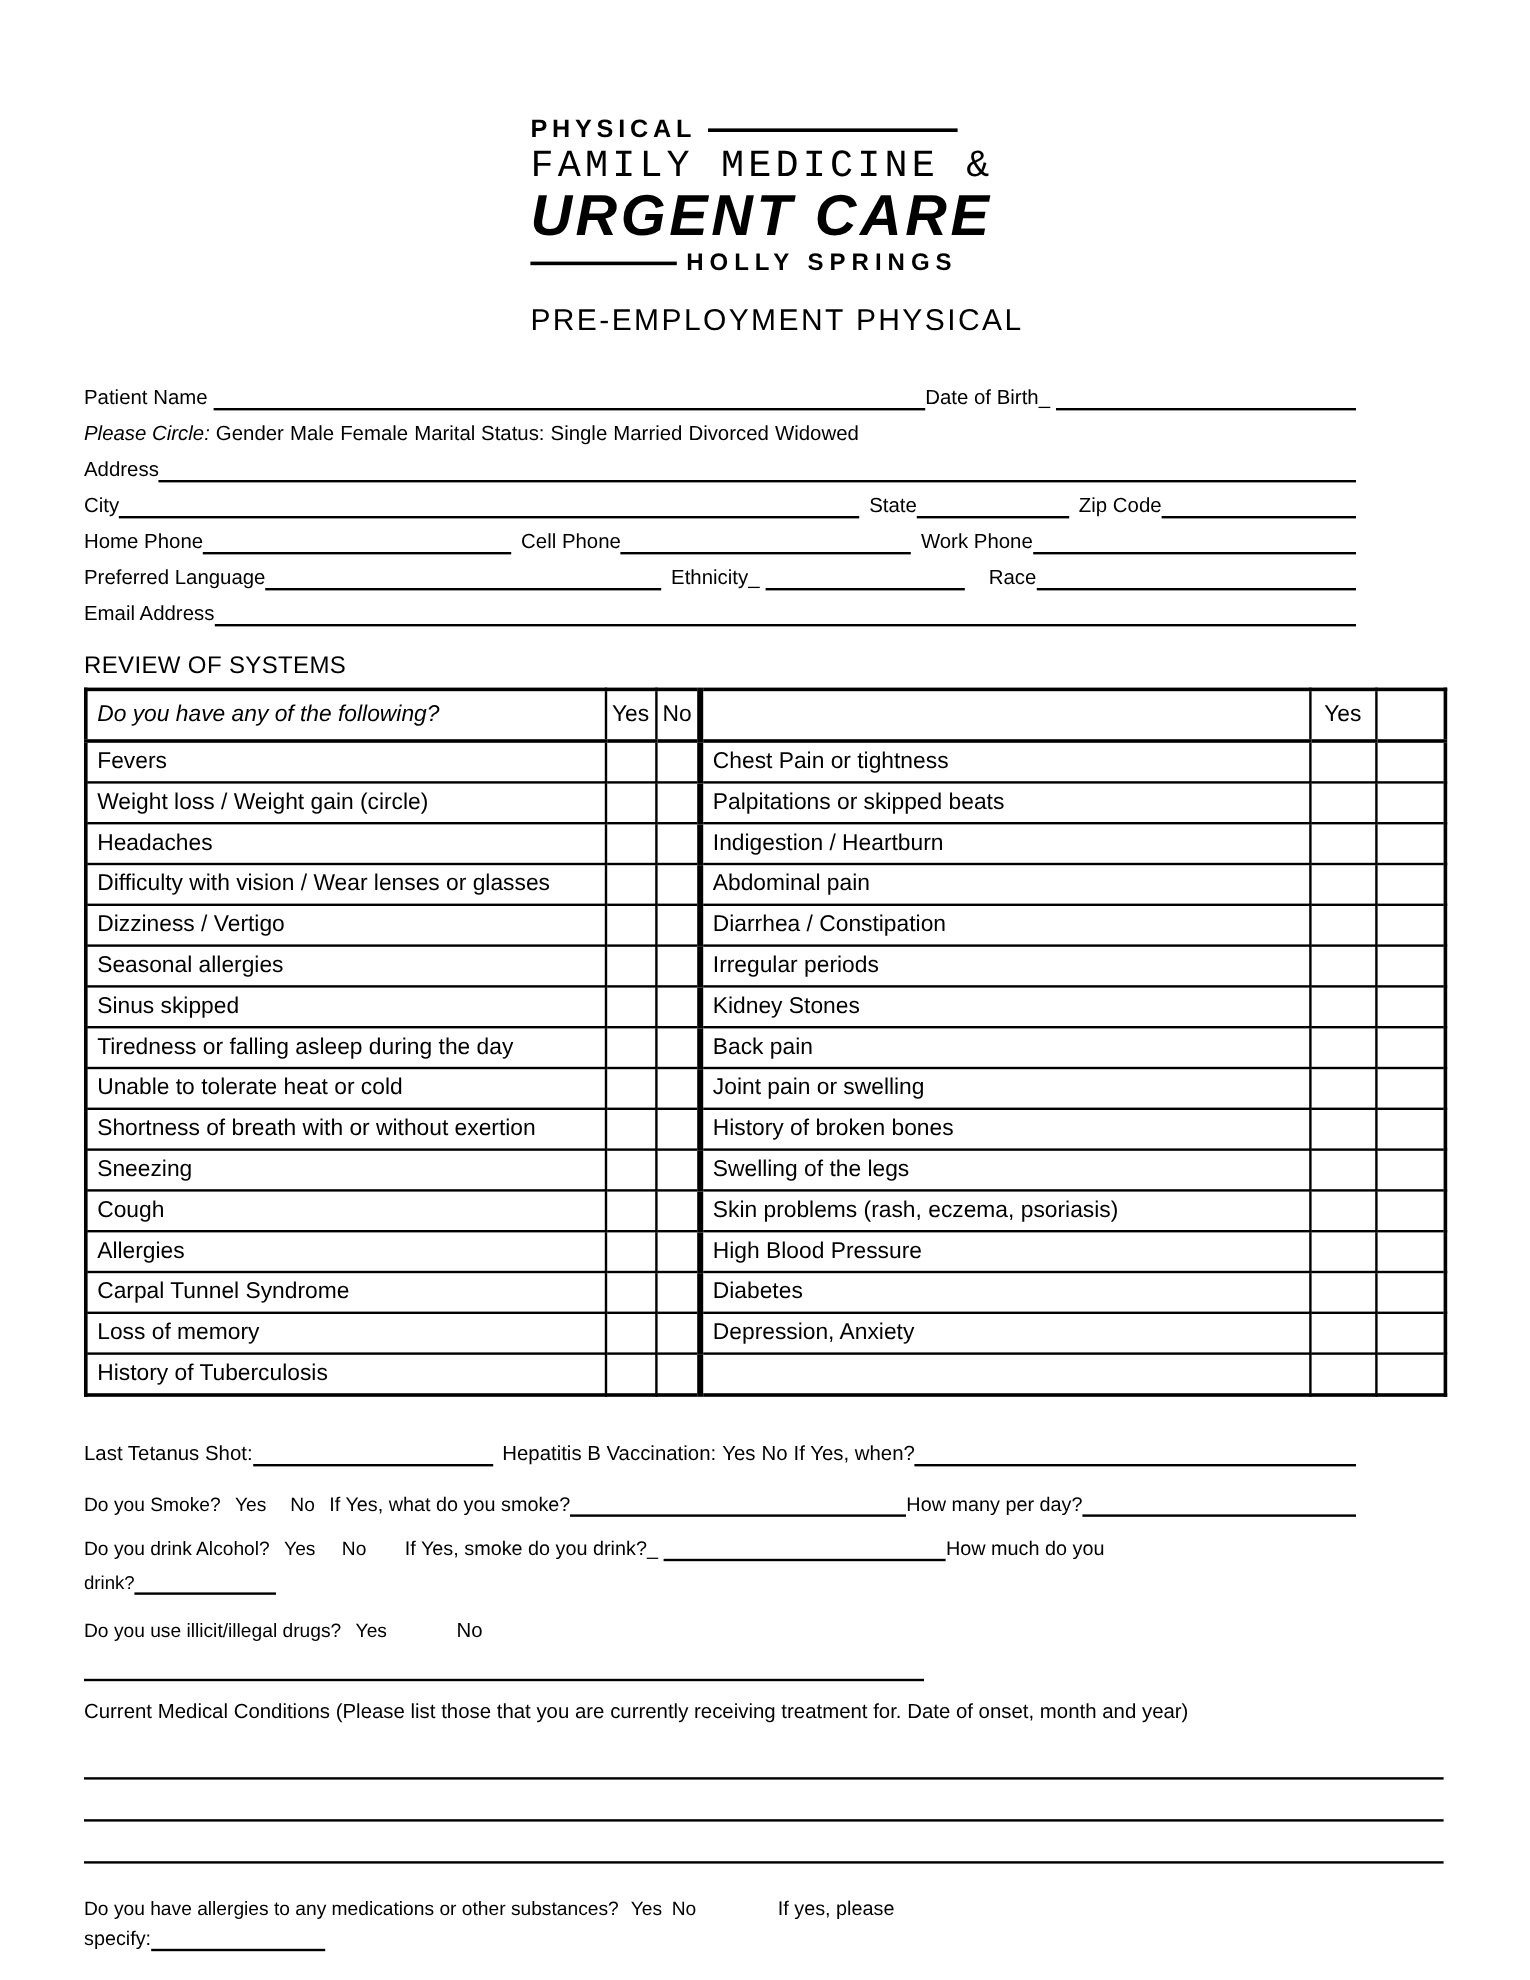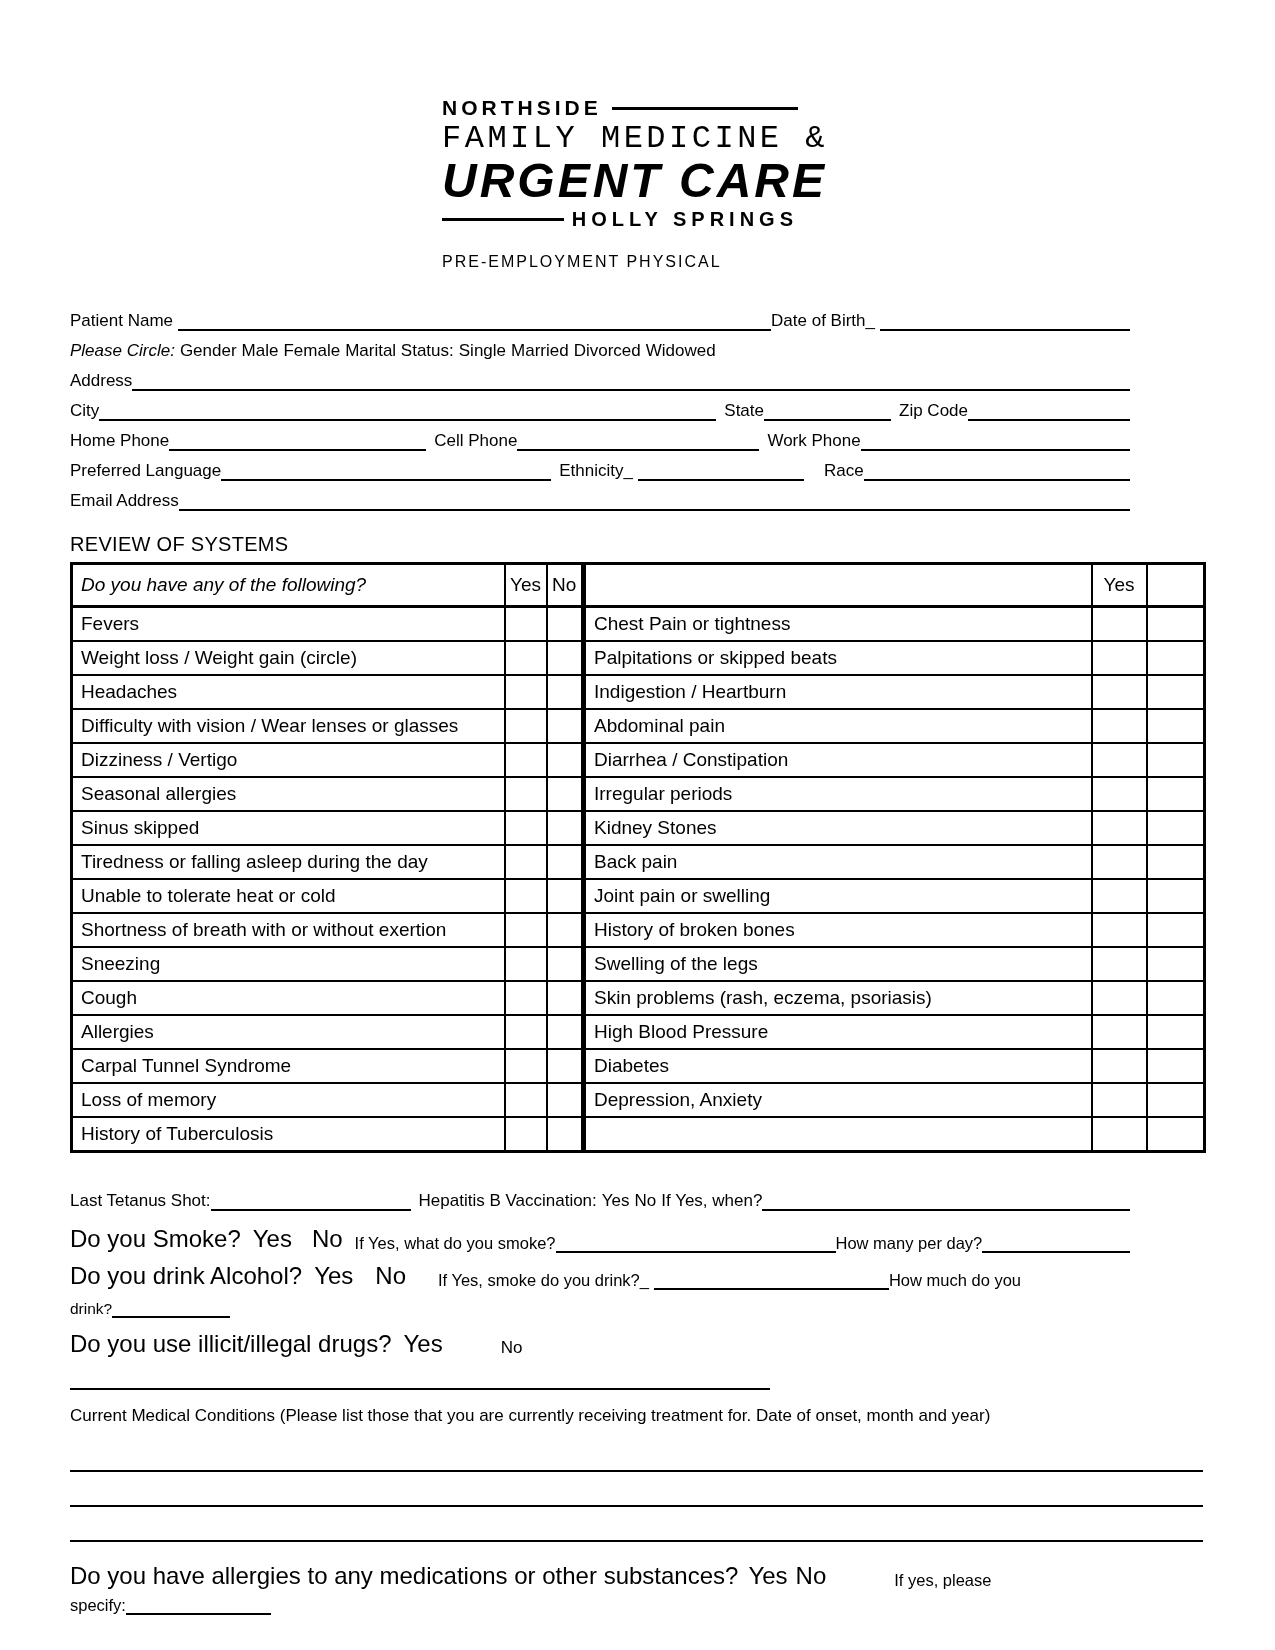--- a/index.html
+++ b/index.html
@@ -10,21 +10,21 @@
   }
   
   .masthead { width:356px; margin:96px 0 0 442px; }
   .logo-row1 { display:flex; align-items:center; gap:10px; }
   .logo-name { font-size:21px; font-weight:700; letter-spacing:4px; white-space:nowrap; }
   .logo-rule { flex:1 1 auto; height:3px; background:#000; }
   .logo-family { font-size:32px; font-weight:400; letter-spacing:3.5px; line-height:1.05; margin-top:2px; white-space:nowrap;font-family:Liberation Mono, monospace; }
   .logo-urgent { font-size:48px; font-weight:700; font-style:italic; letter-spacing:3px; line-height:1.0; margin-top:1px; white-space:nowrap; }
   .logo-row4 { display:flex; align-items:center; gap:8px; margin-top:3px; }
   .logo-holly { font-size:20px; font-weight:700; letter-spacing:5px; white-space:nowrap; }
-  .form-title { text-align:left; font-size:16px; letter-spacing:2px; margin-top:22px; white-space:nowrap; }
+  .form-title { text-align:right; font-size:25px; letter-spacing:2px; margin-top:22px; white-space:nowrap; }
   
   .content { margin-left:70px; width:1060px; }
   .demo { margin-top:30px; }
   .frow { display:flex; align-items:flex-end; height:30px; font-size:17px; white-space:nowrap; }
   .lbl { white-space:nowrap; }
   .it { font-style:italic; }
   .gap { margin-left:8px; }
   .gap-sm { margin-left:5px; }
   .gap-lg { margin-left:20px; }
   .fill { border-bottom:2px solid #000; height:1px; flex:0 0 auto; }
@@ -35,21 +35,21 @@
   table.ros th, table.ros td { border:2px solid #000; font-size:19px; font-weight:400; overflow:hidden; white-space:nowrap; }
   table.ros thead th { height:38px; border-bottom:3px solid #000; }
   table.ros td { height:30px; }
   .q-head { text-align:left; padding-left:8px; font-style:italic;margin-top:24px; }
   .c-head { text-align:center; }
   td.item { text-align:left; padding-left:8px; }
   .split { border-left:5px solid #000 !important; }
   
   .qrow { display:flex; align-items:flex-end; white-space:nowrap; }
   .fs17 { font-size:17px; }
-  .fs20 { font-size:24px; }
+  .fs20 { font-size:16px; }
   .fs16 { font-size:16.5px; }
   .fs15 { font-size:15.5px; }
   .tetanus-row { margin-top:32px; height:26px; }
   .smoke-row { margin-top:14px; height:28px; }
   .alcohol-row { margin-top:9px; height:28px; }
   .drink2-row { margin-top:6px; height:22px; }
   .drugs-row { margin-top:12px; height:28px; }
   .sep-line { width:700px; height:0; border-bottom:2px solid #000; margin-top:30px; }
   .conditions-label { font-size:17px; margin-top:16px; white-space:nowrap; }
   .blank-line { width:1133px; height:0; border-bottom:2px solid #000; }
@@ -57,21 +57,21 @@
   .allergy-row { margin-top:20px; height:28px; }
   .specify-row { margin-top:3px; height:22px; }
 </style>
 </head>
 <body>
 
 <div class="page">
 
   <div class="masthead">
     <div class="logo-row1">
-      <span class="logo-name">NORTHSIDE</span>
+      <span class="logo-name">PHYSICAL</span>
       <span class="logo-rule"></span>
     </div>
     <div class="logo-family">FAMILY MEDICINE &amp;</div>
     <div class="logo-urgent">URGENT CARE</div>
     <div class="logo-row4">
       <span class="logo-rule"></span>
       <span class="logo-holly">HOLLY SPRINGS</span>
     </div>
     <div class="form-title">PRE-EMPLOYMENT PHYSICAL</div>
   </div>

